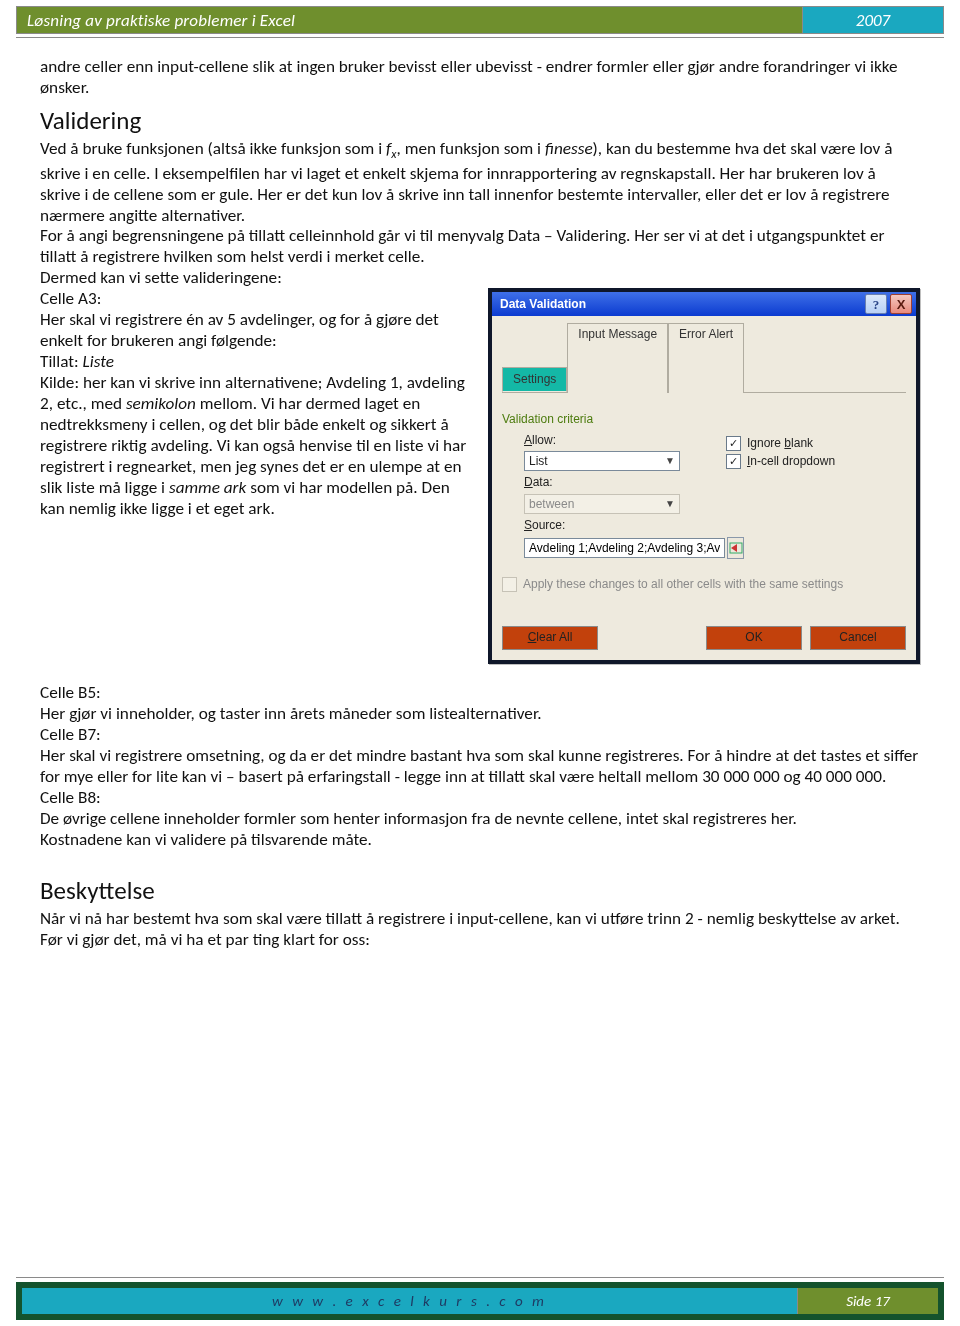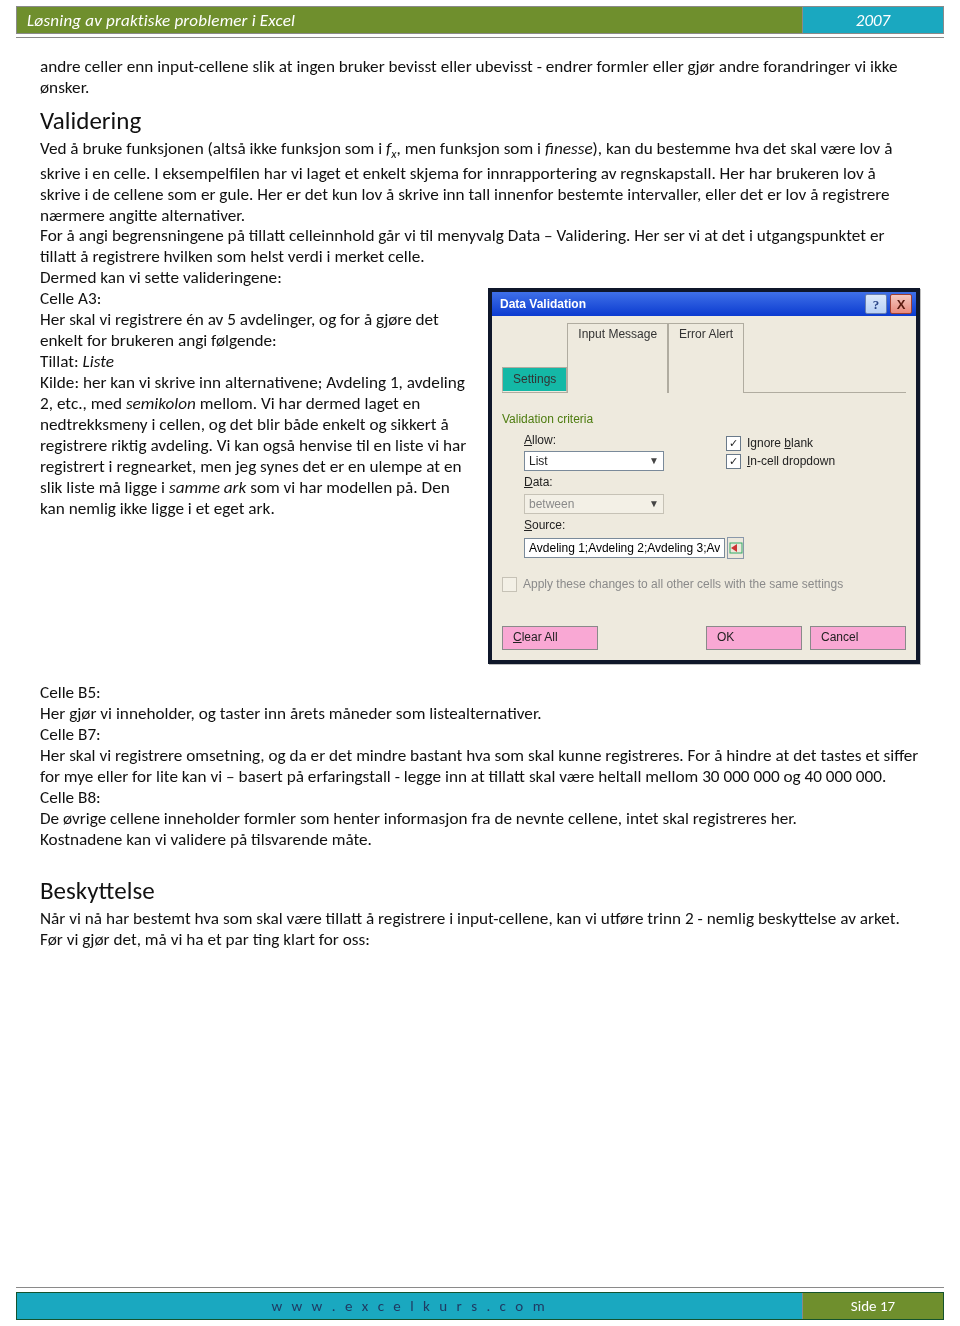--- a/index.html
+++ b/index.html
@@ -41,22 +41,23 @@
     height: 0;
     border-top: 1px solid #8a8a8a;
     margin-top: 3px;
   }
 
   
   .footer-wrap { position: absolute; bottom: 6px; left: 16px; right: 16px; }
   .footer-rule { height:0; border-top:1px solid #8a8a8a; margin-bottom: 4px;}
   .footer-bar {
     display: flex;
-    border: 1px solid #14532d;
+    border: 6px solid #14532d;
     height: 26px;
+    font-style: italic;
   }
   .footer-left {
     flex: 1;
     background: #1aa8c0;
     color: #1f3b63;
     text-align: center;
     font-size: 15px;
     letter-spacing: 3px;
     padding-top: 4px;
   }
@@ -135,32 +136,32 @@
   }
   .tab.active { background:#14b8a6; top:0; padding-top:4px; border-bottom: 1px solid #eeeade; margin-top: 45px;}
   .fieldset-lbl { margin: 19px 0 6px 0; color:#4d7c0f;}
   .row { display:flex; align-items:center; margin: 4px 0; }
   .acc { text-decoration: underline; }
   .select, .txt {
     font: inherit;
     background:#fff; border: 1px solid #7a8a9a; height: 20px;
     padding: 1px 4px; box-sizing: border-box;
   }
-  .select { width: 140px; display:flex; align-items:center; justify-content:space-between;}
+  .select { width: 156px; display:flex; align-items:center; justify-content:space-between;}
   .select .arrow { font-size:10px; color:#444; }
   .select.disabled { background:#f3f0e6; color:#8a8a8a; border-color:#c6c2b6;}
   .txt.source { width: 300px; }
   .sel-btn { width:22px;height:20px;border:1px solid #8a98aa;background:#ece8dc;margin-left:2px;display:flex;align-items:center;justify-content:center;}
   .sel-btn svg { display:block;}
   .chk { display:flex; align-items:center; margin:3px 0; gap:6px;}
   .chkbox { width:13px;height:13px;border:1px solid #6a7a8a;background:#fff;display:flex;align-items:center;justify-content:center;font-size:11px;line-height:1;}
   .dlg-foot { display:flex; align-items:center; margin-top: 34px; }
   .btn {
-    min-width: 74px; height: 22px; border:1px solid #8a8a8a; background:#f9a8d4;
-    display:flex;align-items:center;padding: 0 10px;
+    min-width: 74px; height: 22px; border:1px solid #8a8a8a; background:#c2410c;
+    display:flex;align-items:center;justify-content:center; padding: 0 10px;
   }
   .btn + .btn { margin-left: 8px; }
   .dlg-foot .spacer { flex:1; }
   .validation-area { position: relative; }
   .left-side { position: absolute; left:0; top:0; width: 220px;}
   .right-side { position: absolute; right:0; top:0; width: 180px;}
 </style>
 </head>
 <body>
 

